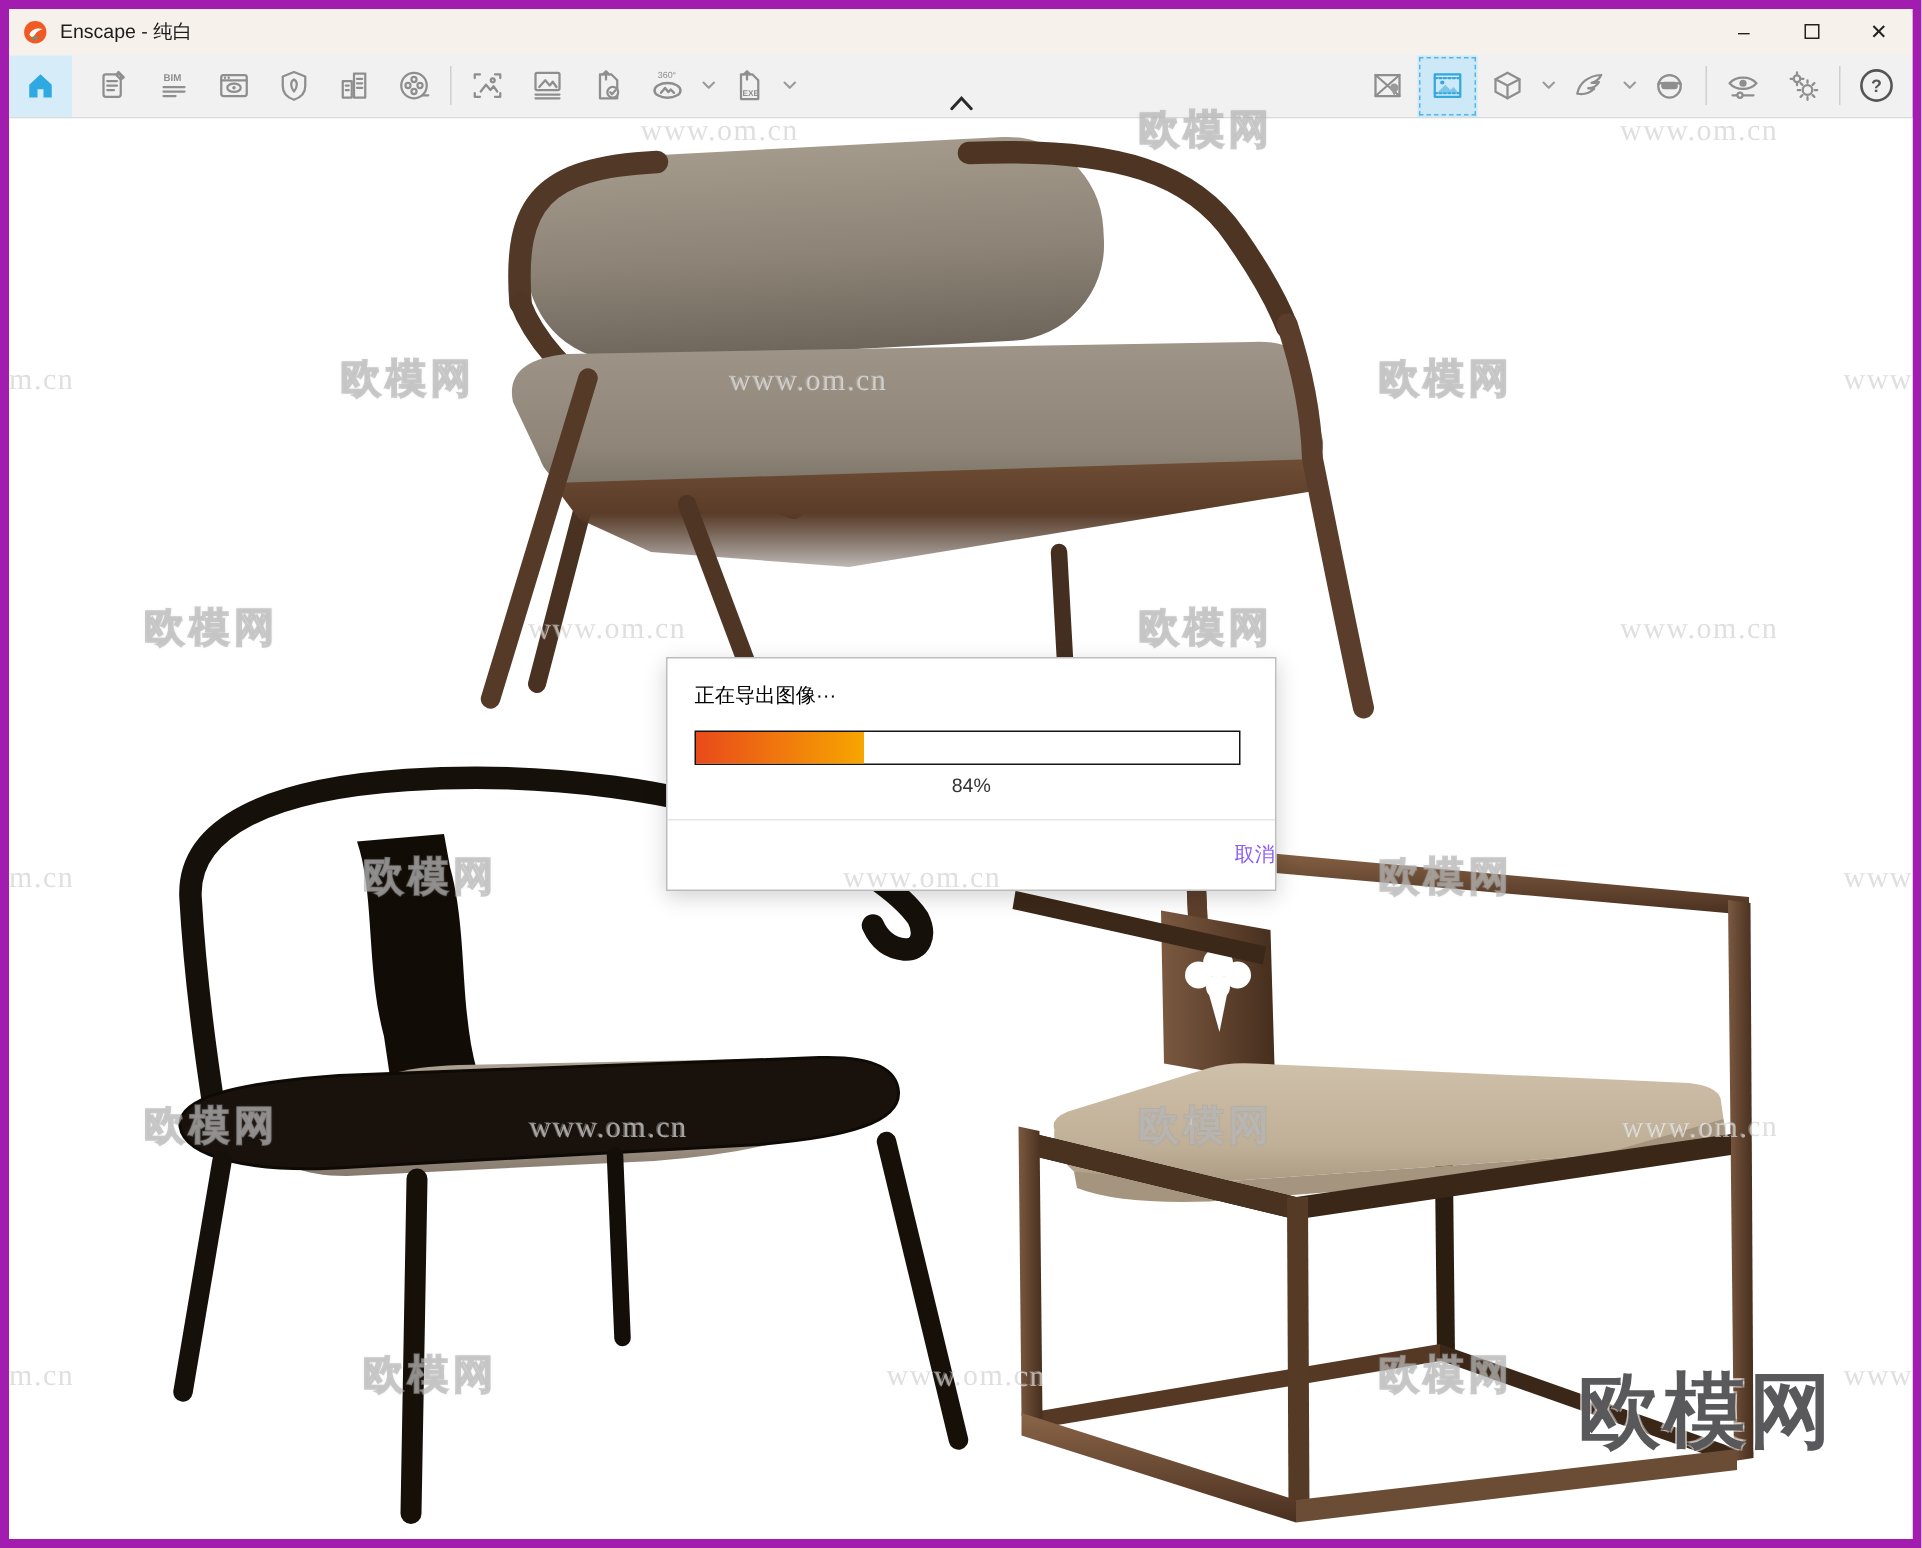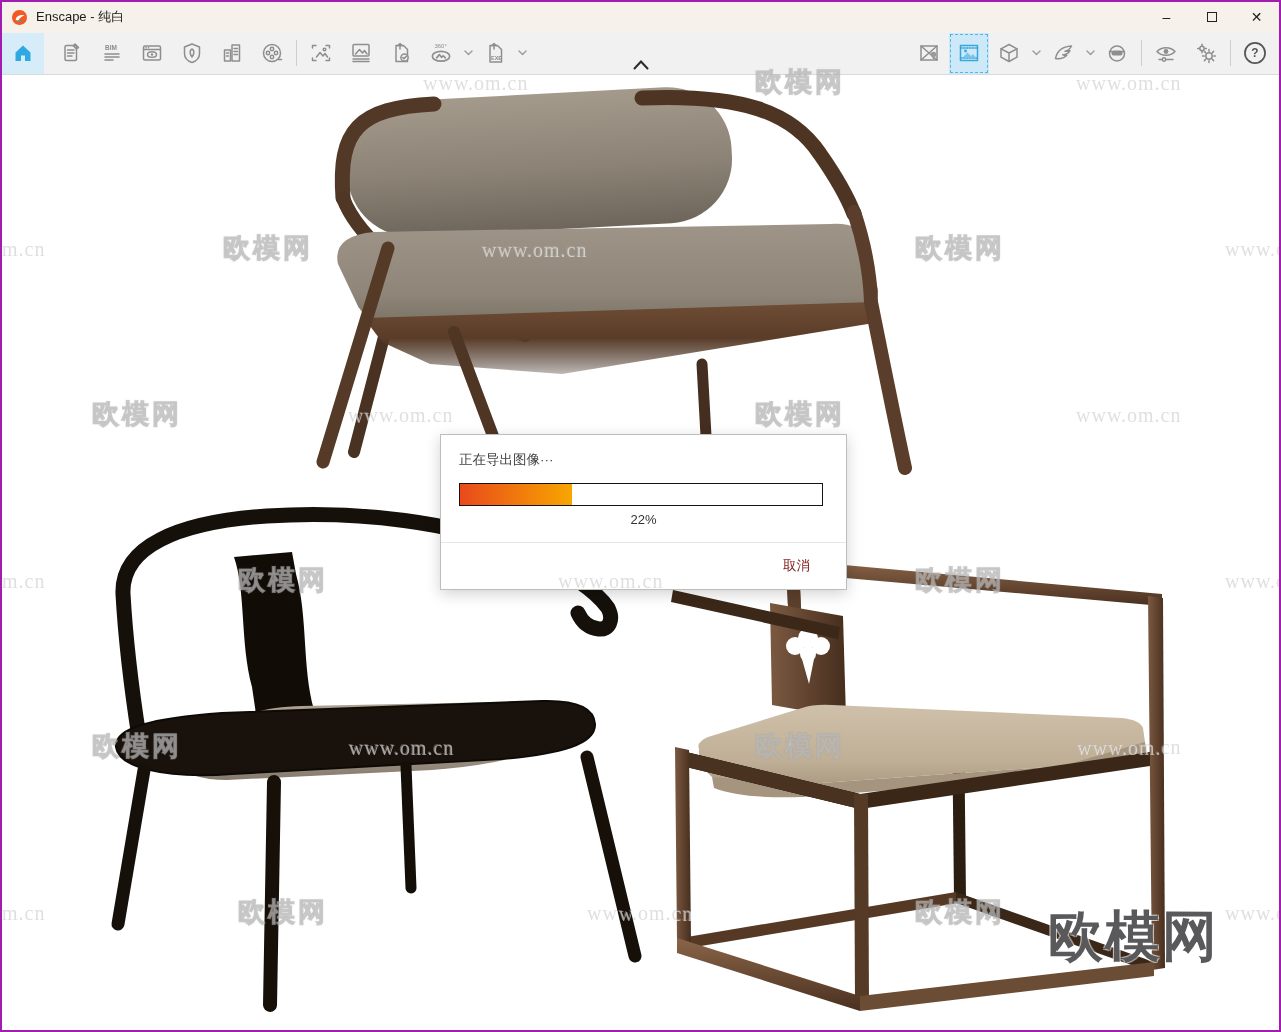--- a/index.html
+++ b/index.html
@@ -1,19 +1,19 @@
 <!DOCTYPE html>
 <html><head>
 <meta charset="utf-8">
 <style>
   html,body{margin:0;padding:0;background:#ddd;}
   *{box-sizing:border-box;}
   #app{
     position:relative;width:1281px;height:1032px;
-    background:#fff;border:2px solid #a21caf;overflow:hidden;
+    background:#fff;border:6px solid #a21caf;overflow:hidden;
     font-family:"Liberation Sans",sans-serif;
   }
   
   .titlebar{
     position:absolute;left:0;top:0;width:100%;height:30px;
     background:#f6f1ea;display:flex;align-items:center;
   }
   .titlebar .logo{width:17px;height:17px;margin:0 8px 0 9px;flex:0 0 auto;}
   .titlebar .title{font-size:13px;color:#1c1c1c;}
   .win-controls{margin-left:auto;display:flex;height:100%;}
@@ -42,32 +42,32 @@
   .right-group{margin-left:auto;display:flex;align-items:center;padding-right:4px;}
   
   .viewport{position:absolute;left:0;top:73px;width:1281px;height:958px;background:#fff;}
   .render-svg{position:absolute;left:0;top:-73px;width:1281px;height:1032px;}
   
   .dialog{
     position:absolute;left:438px;top:432px;width:407px;height:156px;
     background:#fff;border:1px solid #bdbdbd;box-shadow:0 4px 14px rgba(0,0,0,.18);
     z-index:20;
   }
-  .dlg-title{position:absolute;left:18px;top:16px;font-size:13.5px;color:#404040;}
+  .dlg-title{position:absolute;left:18px;top:16px;font-size:13.5px;color:#000000;}
   .dlg-bar{
     position:absolute;left:18px;top:48px;width:364px;height:23px;
     border:1.5px solid #141414;background:#fff;
   }
   .dlg-fill{height:100%;background:linear-gradient(90deg,#e94a1b,#f7a600);}
   .dlg-pct{position:absolute;left:0;top:77px;width:100%;text-align:center;font-size:13px;color:#333;}
   .dlg-footer{
     position:absolute;left:0;bottom:0;width:100%;height:47px;
     border-top:1px solid #e6e6e6;display:flex;align-items:center;justify-content:flex-end;
   }
-  .dlg-cancel{margin-right:36px;font-size:13.5px;color:#7f1d1d;cursor:default;}
+  .dlg-cancel{font-size:13.5px;color:#8b5cf6;cursor:default;}
   
   .wm-layer{position:absolute;left:0;top:0;width:100%;height:100%;z-index:40;pointer-events:none;}
   .wm{position:absolute;white-space:nowrap;font-family:Liberation Serif, serif;}
   .wm-en{font-size:20px;letter-spacing:1px;color:rgba(178,178,178,.42);
     text-shadow:1px 1px 0 rgba(255,255,255,.6);}
   .wm-cn{font-size:27px;font-weight:bold;letter-spacing:3px;color:rgba(255,255,255,.28);
     -webkit-text-stroke:1px rgba(165,165,165,.55);text-shadow:0 0 2px rgba(170,170,170,.35);}
   .wm-logo{
     position:absolute;left:1046px;top:898px;font-size:55px;font-weight:bold;letter-spacing:2px;
     color:#59585a;
@@ -392,21 +392,21 @@
         <polygon points="858,994 1152,960 1152,974 858,1009" fill="#6b4c35"></polygon>
       </g>
     </svg>
   </div>
 
   <div class="dialog">
     <div class="dlg-title">正在导出图像···</div>
     <div class="dlg-bar">
       <div class="dlg-fill" style="width: 31%;"></div>
     </div>
-    <div class="dlg-pct">22%</div>
+    <div class="dlg-pct">84%</div>
     <div class="dlg-footer">
       <span class="dlg-cancel">取消</span>
     </div>
   </div>
 
   <div class="wm-layer">
     <div class="wm-logo">欧模网</div>
   <span class="wm wm-en" style="left: 421px; top: 70px;">www.om.cn</span>
       <span class="wm wm-cn" style="left: 753px; top: 62px;">欧模网</span>
       <span class="wm wm-en" style="left: 1074px; top: 70px;">www.om.cn</span>

